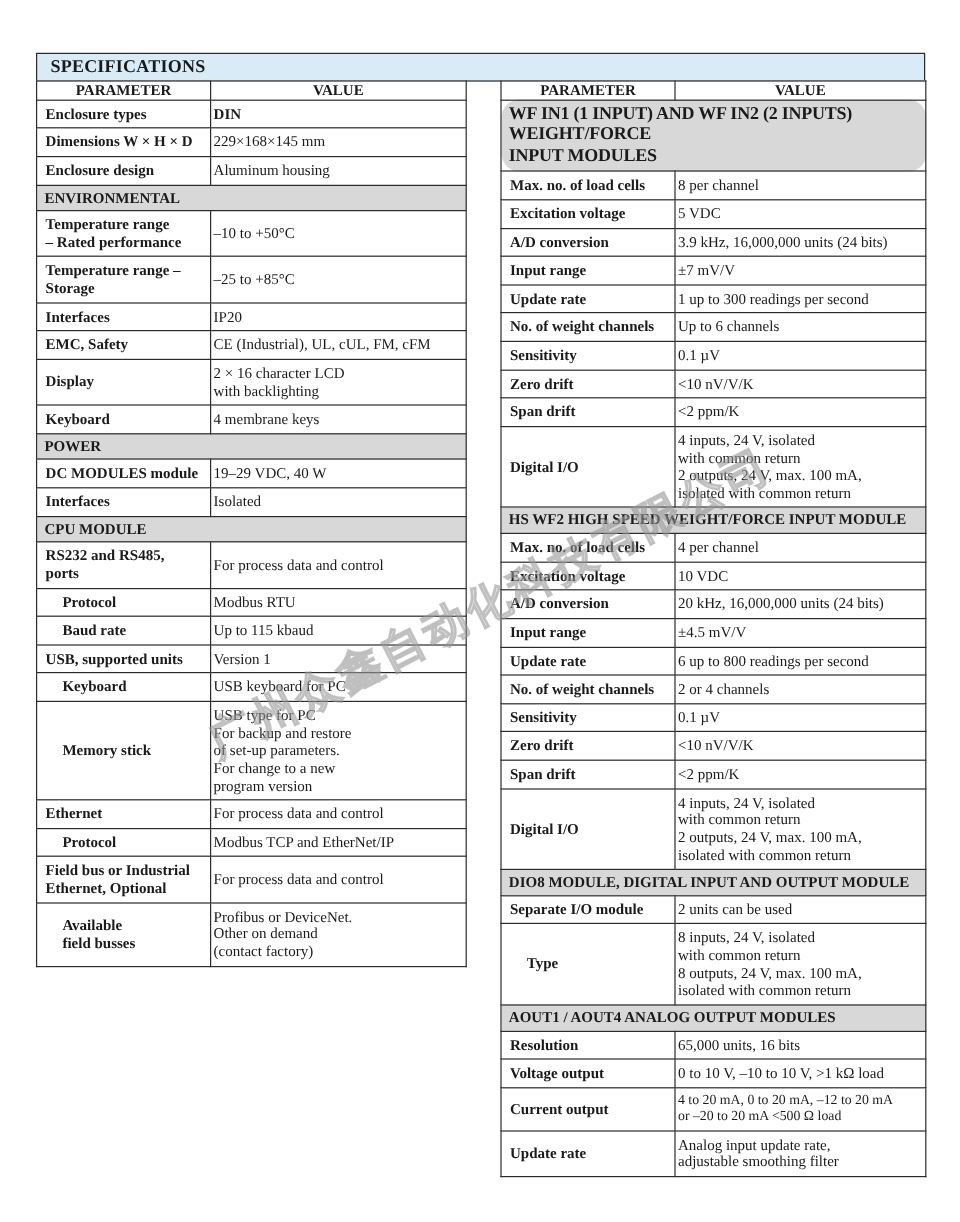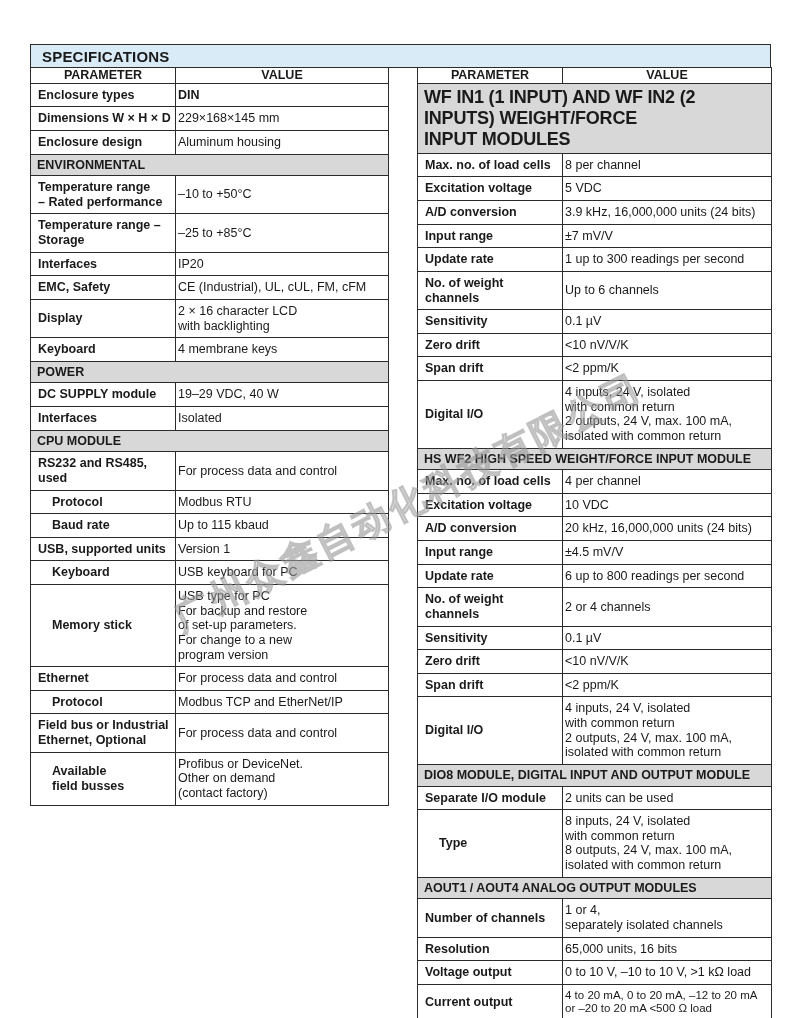--- a/index.html
+++ b/index.html
@@ -4,21 +4,21 @@
 <style>
   html, body { margin: 0; padding: 0; }
   body {
     width: 800px; height: 1018px;
     background: #ffffff;
     font-family: "Liberation Sans", sans-serif;
     color: #1a1a1a;
     position: relative;
     overflow: hidden;
   }
-  .page { position: absolute; inset: 0; }
+  .page { position: absolute; inset: 0; font-family: Liberation Serif, serif; }
 
   .title-band {
     position: absolute;
     left: 30px; top: 44px;
     width: 741px; height: 24px;
     box-sizing: border-box;
     background: var(--title-bg, #d8ebf7);
     border: 1px solid var(--border, #2b2b2b);
     display: flex; align-items: center;
     padding-left: 11px;
@@ -62,21 +62,21 @@
     overflow: hidden;
   }
   td.value.vbold { font-weight: bold; }
   td.value.vsmall { font-size: 11.5px; }
   td.section {
     background: var(--section-bg, #d8d8d8);
     font-weight: bold;
     white-space: pre-line;
     padding: 3px 6px;
   }
-  td.section.tight { font-size: 18px; letter-spacing: -0.2px; }
+  td.section.tight { font-size: 15px; letter-spacing: -0.2px; border-radius: 15px; }
 
   .watermark {
     position: absolute;
     left: 118px; top: 478px;
     width: 580px;
     text-align: center;
     transform: rotate(-27deg);
     font-size: 37px;
     font-weight: bold;
     letter-spacing: 3px;
@@ -145,33 +145,33 @@
 with backlighting</td>
         </tr>
         <tr>
           <td class="param">Keyboard</td>
           <td class="value">4 membrane keys</td>
         </tr>
         <tr>
           <td colspan="2" class="section">POWER</td>
         </tr>
         <tr>
-          <td class="param">DC SUPPLY module</td>
+          <td class="param">DC MODULES module</td>
           <td class="value">19–29 VDC, 40 W</td>
         </tr>
         <tr>
           <td class="param">Interfaces</td>
           <td class="value">Isolated</td>
         </tr>
         <tr>
           <td colspan="2" class="section">CPU MODULE</td>
         </tr>
         <tr>
           <td class="param">RS232 and RS485,
-used</td>
+ports</td>
           <td class="value">For process data and control</td>
         </tr>
         <tr>
           <td class="param indent">Protocol</td>
           <td class="value">Modbus RTU</td>
         </tr>
         <tr>
           <td class="param indent">Baud rate</td>
           <td class="value">Up to 115 kbaud</td>
         </tr>
@@ -328,25 +328,20 @@
           <td class="param indent">Type</td>
           <td class="value">8 inputs, 24 V, isolated
 with common return
 8 outputs, 24 V, max. 100 mA,
 isolated with common return</td>
         </tr>
         <tr>
           <td colspan="2" class="section">AOUT1 / AOUT4 ANALOG OUTPUT MODULES</td>
         </tr>
         <tr>
-          <td class="param">Number of channels</td>
-          <td class="value">1 or 4,
-separately isolated channels</td>
-        </tr>
-        <tr>
           <td class="param">Resolution</td>
           <td class="value">65,000 units, 16 bits</td>
         </tr>
         <tr>
           <td class="param">Voltage output</td>
           <td class="value">0 to 10 V, –10 to 10 V, &gt;1 kΩ load</td>
         </tr>
         <tr>
           <td class="param">Current output</td>
           <td class="value vsmall">4 to 20 mA, 0 to 20 mA, –12 to 20 mA

